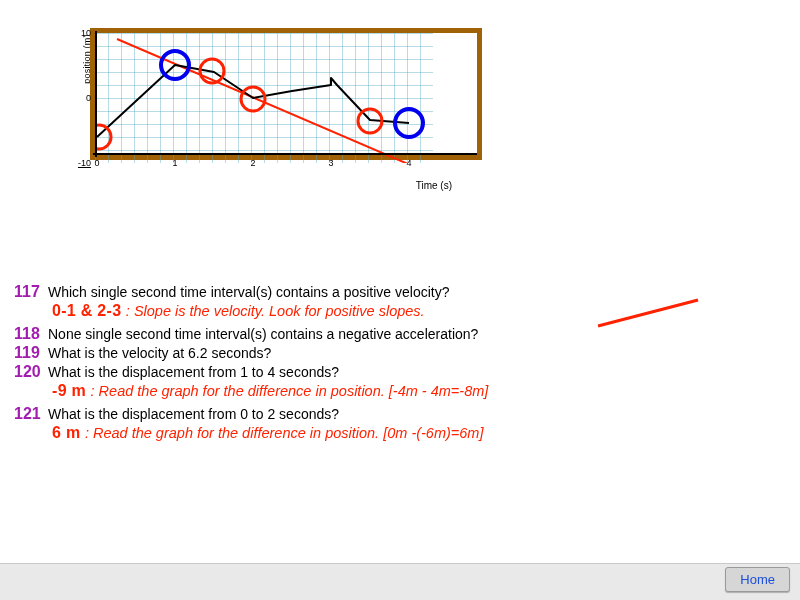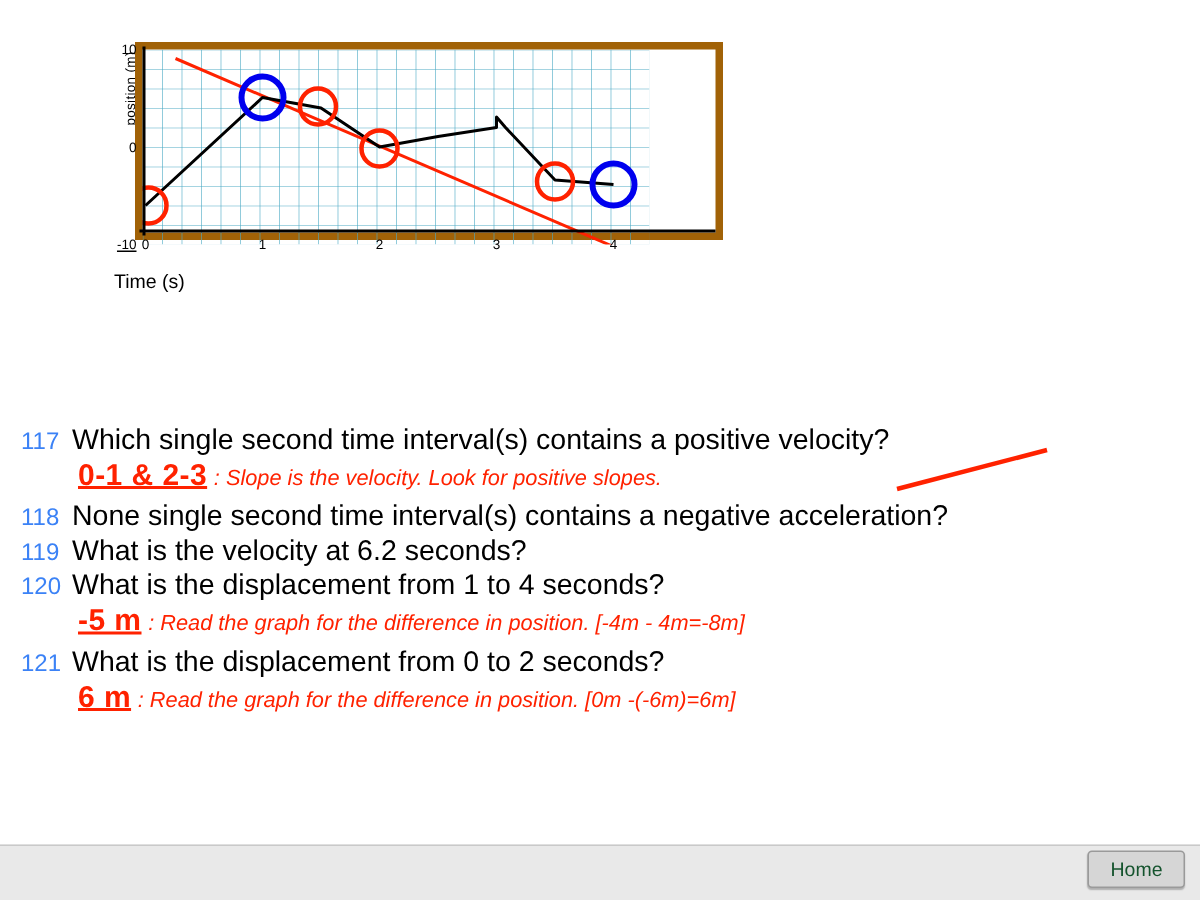--- a/index.html
+++ b/index.html
@@ -36,25 +36,25 @@
     width: 70px;
     text-align: center;
     font-size: 9px;
     color: #000;
     transform: rotate(-90deg);
     transform-origin: center center;
     letter-spacing: 0.2px;
   }
   .x-axis-title {
     position: absolute;
-    left: 36px;
+    left: 62px;
     top: 166px;
     width: 350px;
-    text-align: left;
-    font-size: 13px;
+    text-align: right;
+    font-size: 10px;
     color: #000;
   }
   .plot {
     position: absolute;
     left: 50px;
     top: 14px;
     width: 392px;
     height: 132px;
     border: 5px solid #a16207;
     box-sizing: border-box;
@@ -101,58 +101,57 @@
     top: 283px;
     width: 770px;
   }
   .q-row {
     display: block;
     margin-bottom: 1px;
     white-space: nowrap;
   }
   .q-num {
     display: inline-block;
-    font-weight: normal;
+    font-weight: bold;
     font-size: 16px;
-    color: #3b82f6;
+    color: #a21caf;
     width: 34px;
   }
   .q-text {
-    font-size: 19px;
+    font-size: 14px;
     color: #000;
   }
   .a-row {
     display: block;
     margin-bottom: 5px;
     margin-left: 38px;
     white-space: nowrap;
   }
   .a-key {
     font-weight: bold;
-    font-size: 20px;
+    font-size: 16px;
     color: #ff2200;
     letter-spacing: 0.3px;
-    text-decoration: underline;
   }
   .a-exp {
     font-size: 14.5px;
     color: #ff2200;
     font-style: italic;
   }
 
   
   .home-btn {
     position: absolute;
     right: 10px;
     bottom: 8px;
     background: #d6d6d6;
     border: 1px solid #9a9a9a;
     border-radius: 3px;
     font-size: 13px;
-    color: #14532d;
+    color: #1d4ed8;
     padding: 4px 14px;
     box-shadow: 0 1px 1px rgba(0,0,0,0.25);
   }
   .bottom-band {
     position: absolute;
     left: 0;
     right: 0;
     bottom: 0;
     height: 36px;
     background: #e9e9e9;
@@ -225,21 +224,21 @@
     </div>
 
     <div class="q-row">
       <span class="q-num">119</span><span class="q-text">What is the velocity at 6.2 seconds?</span>
     </div>
 
     <div class="q-row">
       <span class="q-num">120</span><span class="q-text">What is the displacement from 1 to 4 seconds?</span>
     </div>
     <div class="a-row">
-      <span class="a-key">-5 m</span>
+      <span class="a-key">-9 m</span>
       <span class="a-exp">: Read the graph for the difference in position. [-4m - 4m=-8m]</span>
     </div>
 
     <div class="q-row">
       <span class="q-num">121</span><span class="q-text">What is the displacement from 0 to 2 seconds?</span>
     </div>
     <div class="a-row">
       <span class="a-key">6 m</span>
       <span class="a-exp">: Read the graph for the difference in position. [0m -(-6m)=6m]</span>
     </div>

